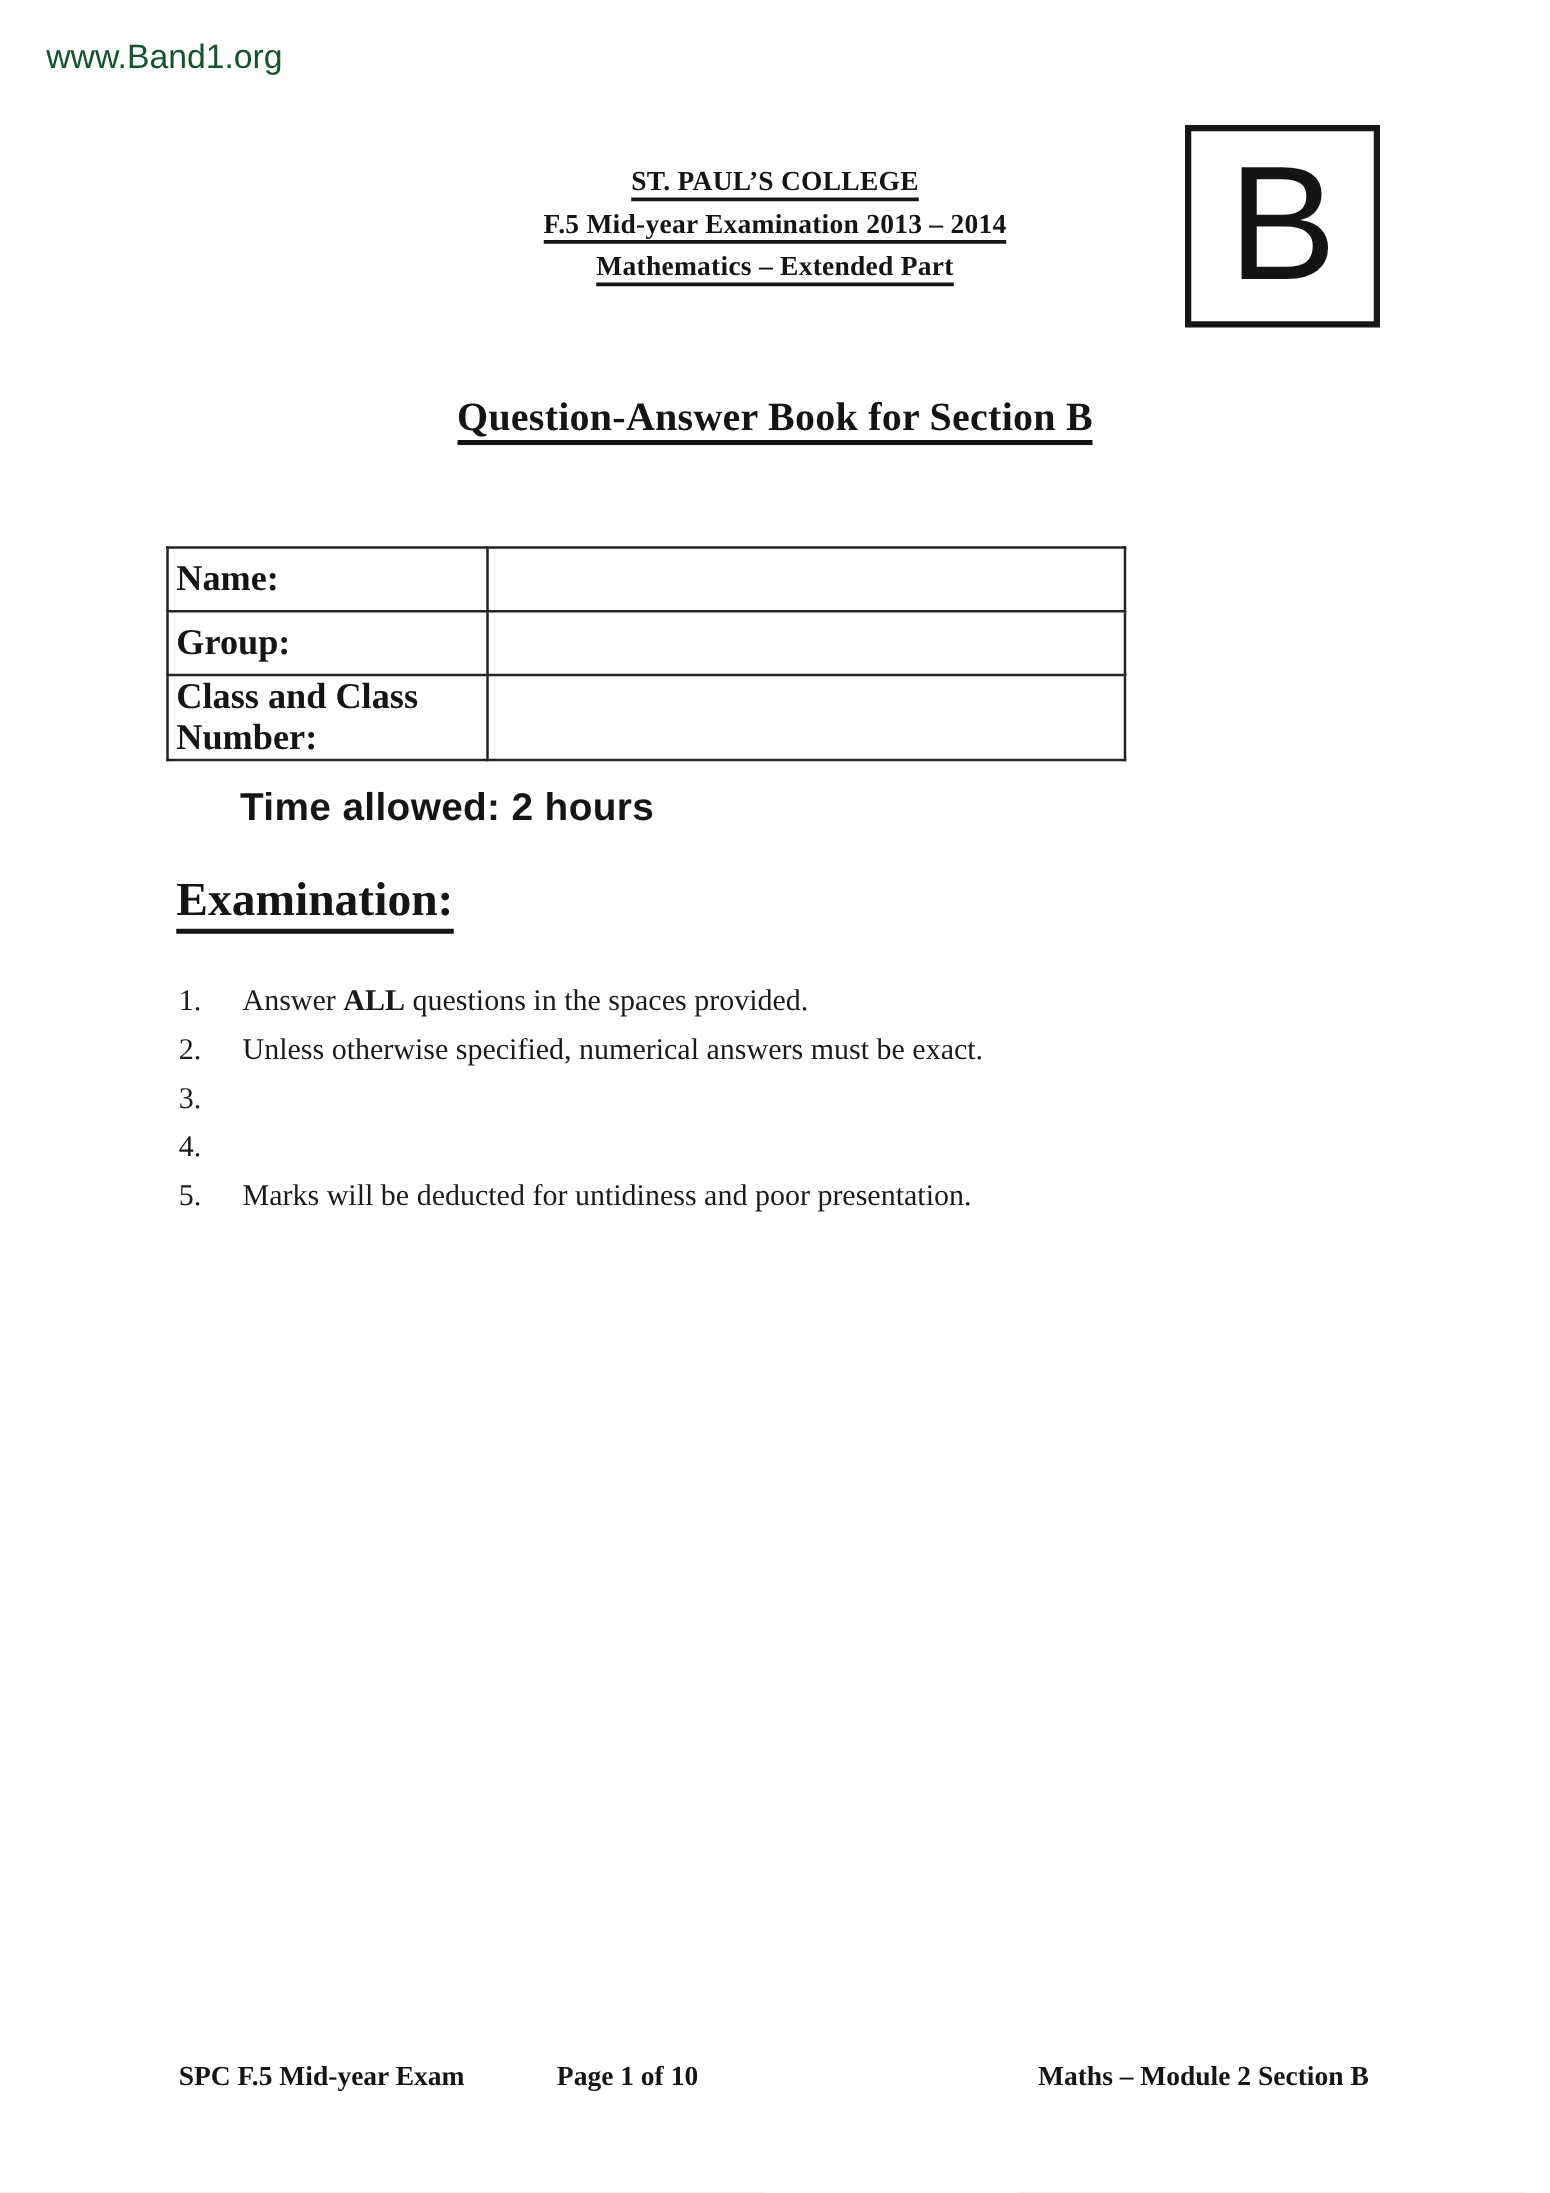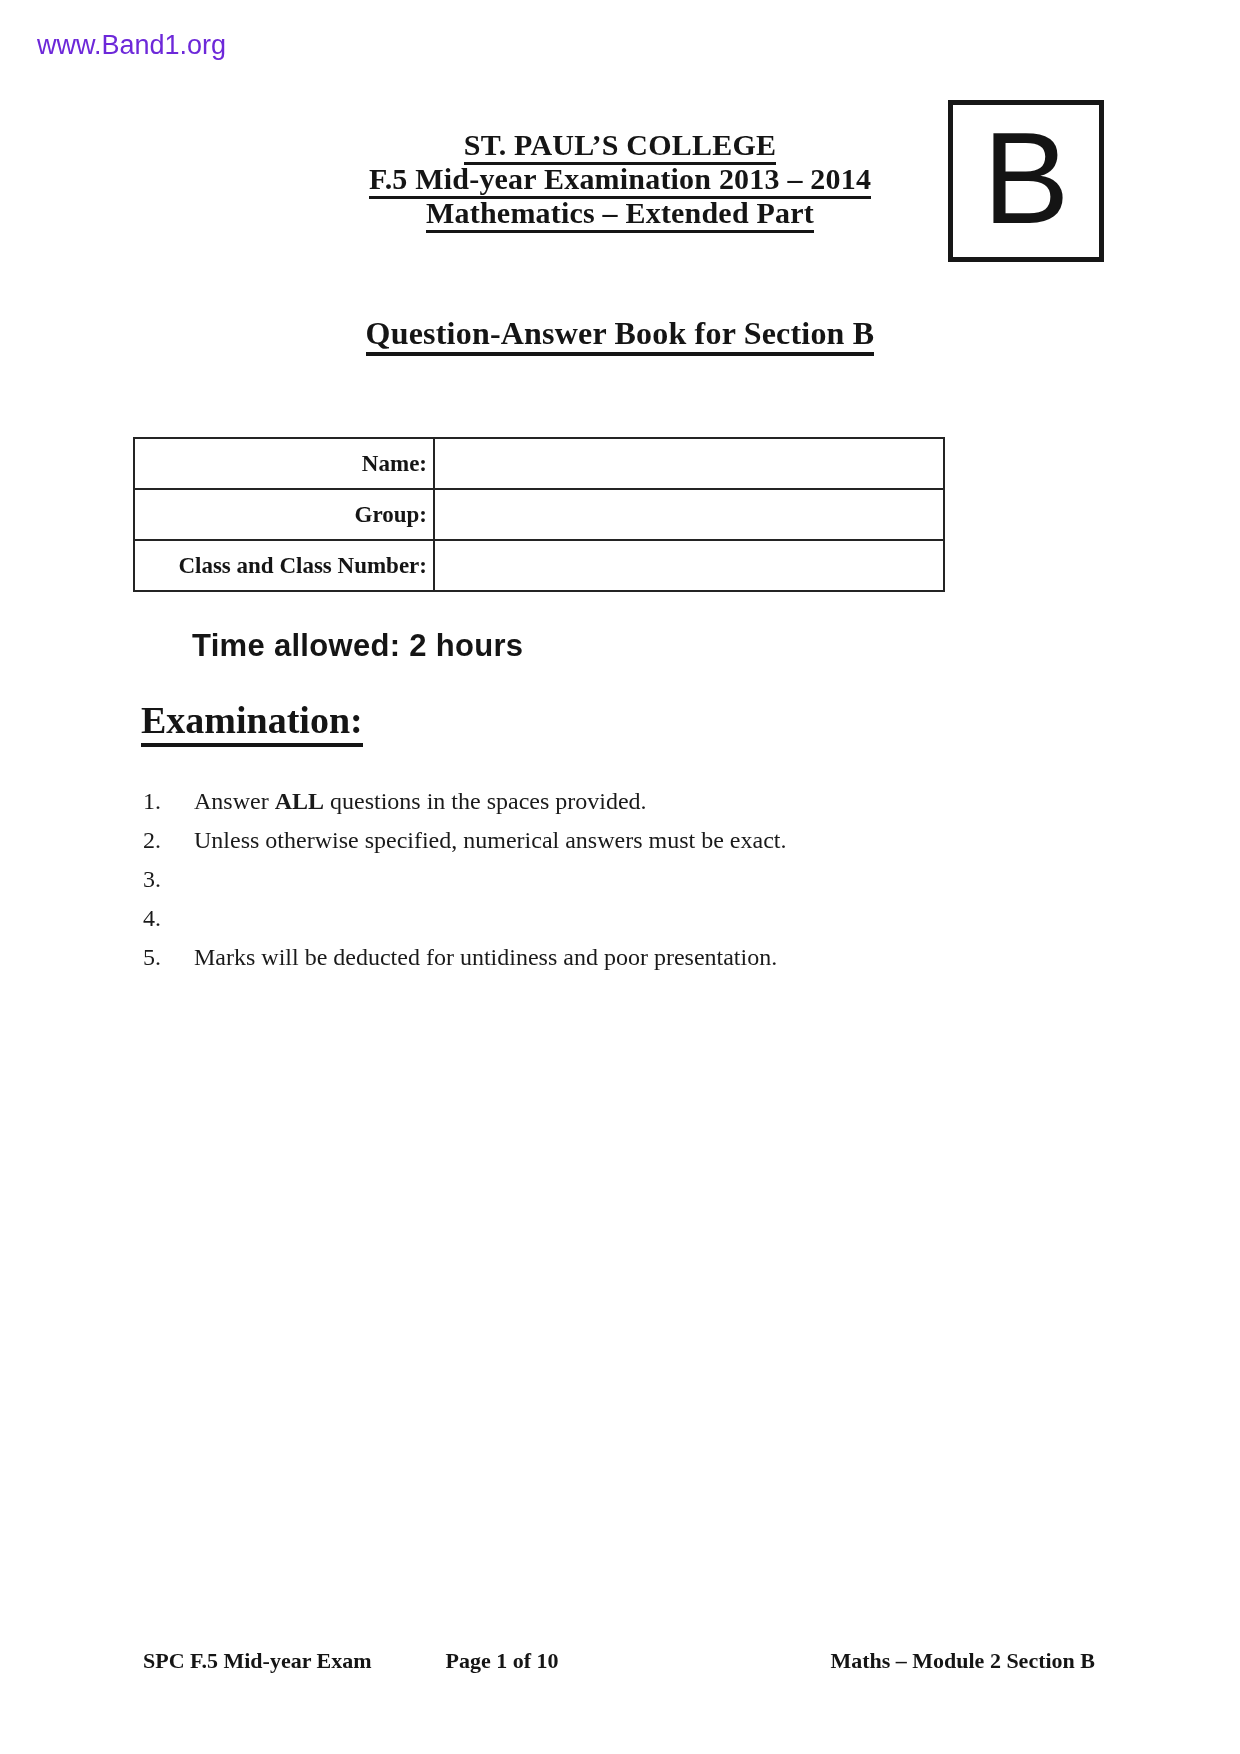--- a/index.html
+++ b/index.html
@@ -15,21 +15,21 @@
     overflow: hidden;
   }
 
   
   .watermark {
     position: absolute;
     left: 37px;
     top: 30px;
     font-family: "Liberation Sans", sans-serif;
     font-size: 27px;
-    color: #6d28d9;
+    color: #14532d;
   }
 
   
   .section-box {
     position: absolute;
     left: 948px;
     top: 100px;
     width: 156px;
     height: 162px;
     border: 5px solid #171717;
@@ -50,21 +50,21 @@
   
   .title-block {
     position: absolute;
     left: 0;
     top: 128px;
     width: 1240px;
     text-align: center;
     font-weight: bold;
   }
   .title-line {
-    font-size: 30px;
+    font-size: 22px;
     line-height: 34px;
     letter-spacing: 0.2px;
   }
   .title-line .u {
     border-bottom: 3px solid #151515;
     padding-bottom: 1px;
   }
   .module-line { margin-top: 22px; }
   .book-line {
     margin-top: 83px;
@@ -79,24 +79,24 @@
     left: 133px;
     top: 437px;
     border-collapse: collapse;
   }
   .student-table td {
     border: 2px solid #242424;
     height: 51px;
     vertical-align: middle;
   }
   .student-table .label-cell {
-    width: 300px;
-    text-align: right;
-    font-weight: bold;
-    font-size: 23px;
+    width: 256px;
+    text-align: left;
+    font-weight: bold;
+    font-size: 29px;
     padding: 0 6px;
   }
   .student-table .value-cell { width: 510px; }
 
   
   .time-allowed {
     position: absolute;
     left: 192px;
     top: 628px;
     font-family: "Liberation Sans", sans-serif;

